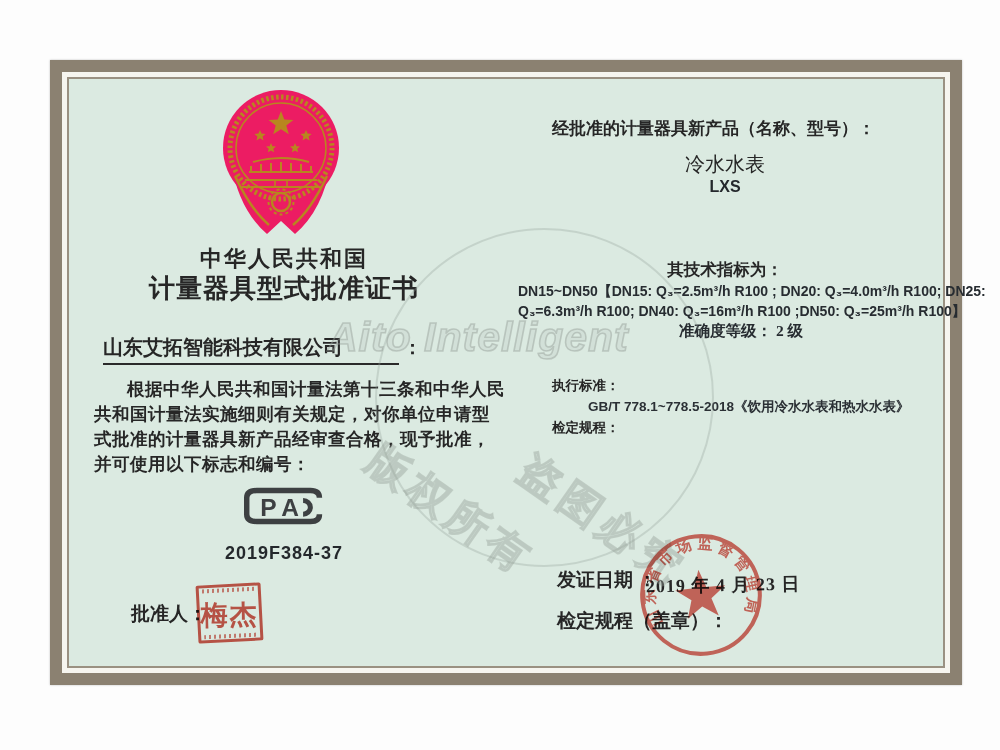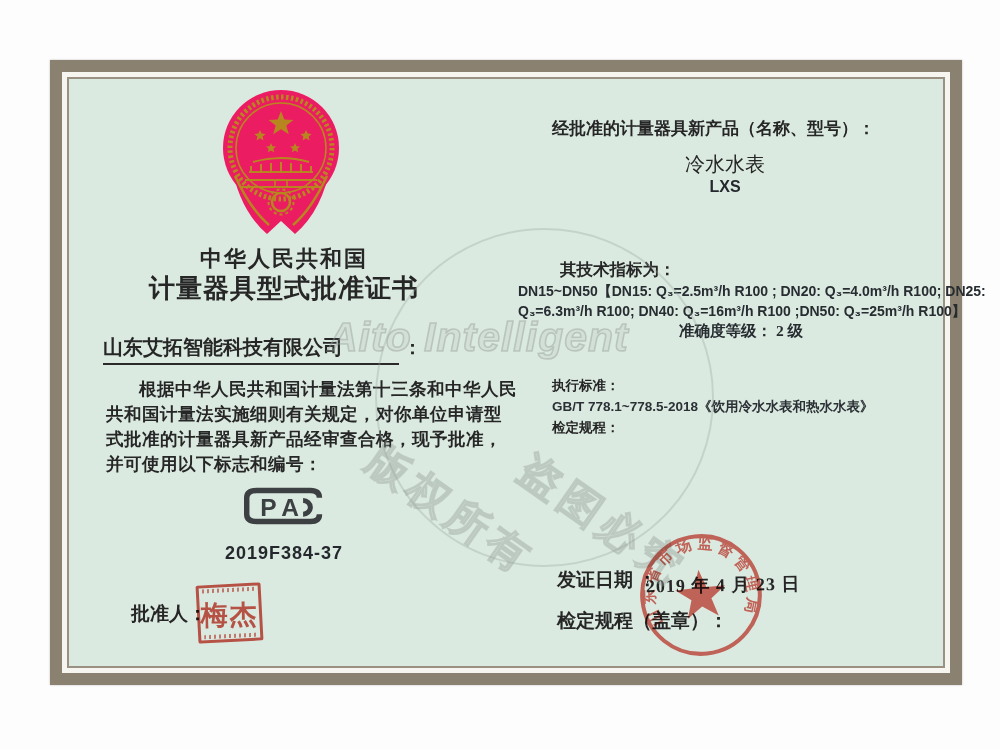--- a/index.html
+++ b/index.html
@@ -17,41 +17,41 @@
   .abs{position:absolute;}
   .cn{font-family:"Liberation Serif",serif;color:#262626;}
 
   
   .country{left:134px;top:244px;width:300px;text-align:center;font-size:22px;font-weight:700;letter-spacing:2px;z-index:10;}
   .cert-title{left:114px;top:271px;width:340px;text-align:center;font-size:26px;font-weight:700;letter-spacing:1px;z-index:10;}
   .company-row{left:103px;top:334px;z-index:10;white-space:nowrap;}
   .company-name{display:inline-block;width:296px;font-size:20px;font-weight:700;
     border-bottom:2px solid #2a2a2a;padding-bottom:2px;}
   .company-colon{font-size:19px;font-weight:700;margin-left:4px;}
-  .para{left:106px;top:377px;width:398px;z-index:10;}
+  .para{left:94px;top:377px;width:398px;z-index:10;}
   .para-line{font-size:17.5px;font-weight:700;letter-spacing:.5px;line-height:25px;white-space:nowrap;}
   .para-line.indent{padding-left:33px;}
   .cpa-wrap{left:238px;top:486px;width:92px;height:40px;z-index:10;}
   .cert-number{left:197px;top:543px;width:174px;text-align:center;font-size:18px;
     font-family:"Liberation Sans",sans-serif;font-weight:700;color:#24282c;letter-spacing:1px;z-index:10;}
   .approver-label{left:131px;top:601px;font-size:19px;font-weight:700;z-index:10;}
 
   
   .product-heading{left:552px;top:117px;font-size:17px;font-weight:700;white-space:nowrap;z-index:10;}
   .product-name{left:560px;top:151px;width:330px;text-align:center;font-size:20px;z-index:10;}
   .product-model{left:560px;top:178px;width:330px;text-align:center;font-size:16px;
     font-family:"Liberation Sans",sans-serif;font-weight:600;color:#24282c;z-index:10;}
-  .spec-heading{left:560px;top:259px;width:330px;font-size:16.5px;font-weight:700;z-index:10;}
+  .spec-heading{left:560px;top:259px;width:330px;text-align:center;font-size:16.5px;font-weight:700;z-index:10;}
   .spec-block{left:518px;top:281px;width:446px;text-align:center;z-index:10;}
   .spec-line{font-size:14px;line-height:20px;font-family:"Liberation Sans",sans-serif;
     font-weight:600;color:#272c31;white-space:nowrap;}
   .standards{left:552px;top:375px;z-index:10;}
   .std-label{font-size:13.5px;font-weight:700;line-height:21px;}
   .std-value{font-size:13.5px;line-height:21px;font-family:"Liberation Sans",sans-serif;
-    font-weight:700;color:#2b3035;white-space:nowrap;}
+    font-weight:700;color:#2b3035;white-space:nowrap;margin-left:36px;}
   .date-label{left:557px;top:567px;font-size:19px;font-weight:700;z-index:10;}
   .date-value{left:646px;top:573px;font-size:18px;font-weight:600;letter-spacing:1px;z-index:11;transform:rotate(-1deg);}
   .org-label{left:557px;top:608px;font-size:19px;font-weight:700;z-index:10;}
 
   
   .seal-wrap{left:629px;top:523px;width:144px;height:144px;z-index:30;
     mix-blend-mode:multiply;opacity:.92;}
   .square-stamp{left:197px;top:584px;width:65px;height:58px;z-index:30;
     border:3px solid #cf473a;border-radius:2px;transform:rotate(-3deg);
     mix-blend-mode:multiply;opacity:.9;box-sizing:border-box;}

